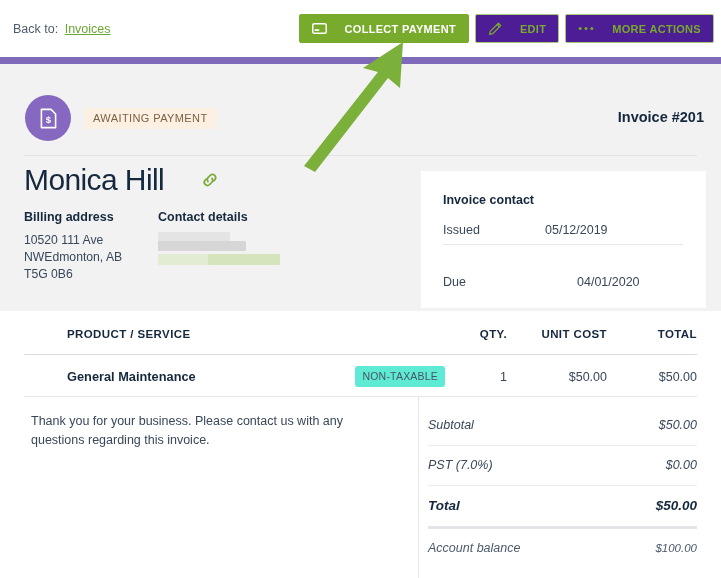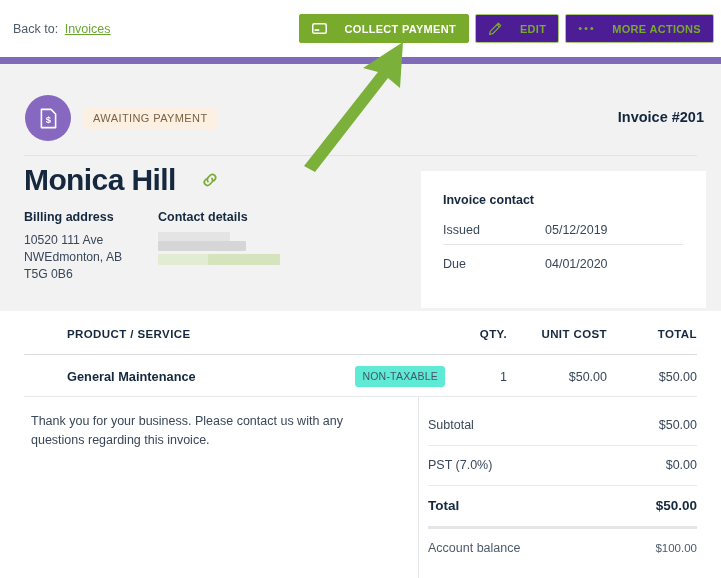--- a/index.html
+++ b/index.html
@@ -127,21 +127,21 @@
     position: absolute;
     left: 24px; top: 155px;
     width: 673px; height: 1px;
     background: #e2e2e2;
   }
 
   .cust-name {
     position: absolute;
     left: 24px; top: 163px;
     font-size: 30px;
-    font-weight: bold;
+    font-weight: normal;
     letter-spacing: -0.6px;
     color: #15283e;
     white-space: nowrap;
   }
   .link-icon-wrap {
     position: absolute;
     left: 200px; top: 170px;
     cursor: pointer;
   }
 
@@ -194,21 +194,21 @@
   .details-row {
     position: absolute;
     left: 22px;
     width: 240px;
     display: flex;
     font-size: 12.5px;
     color: #39475a;
   }
   .details-row .k { width: 102px; }
   .details-row.r-issued { top: 52px; }
-  .details-row.r-due    { top: 86px; }
+  .details-row.r-due    { top: 104px; gap: 32px; }
   .details-sep {
     position: absolute;
     left: 22px; top: 73px;
     width: 240px; height: 1px;
     background: #e6e6e6;
   }
 
   
   .table-head {
     position: absolute;
@@ -281,20 +281,21 @@
     position: absolute;
     left: 418px; top: 397px;
     width: 1px; height: 181px;
     background: #e3e5e8;
   }
 
   .totals {
     position: absolute;
     left: 428px; top: 406px;
     width: 269px;
+    font-style: italic;
   }
   .tot-row {
     display: flex;
     justify-content: space-between;
     align-items: baseline;
     font-size: 12.5px;
     color: #39475a;
     padding: 12px 0 13px 0;
   }
   .tot-row.strong {

